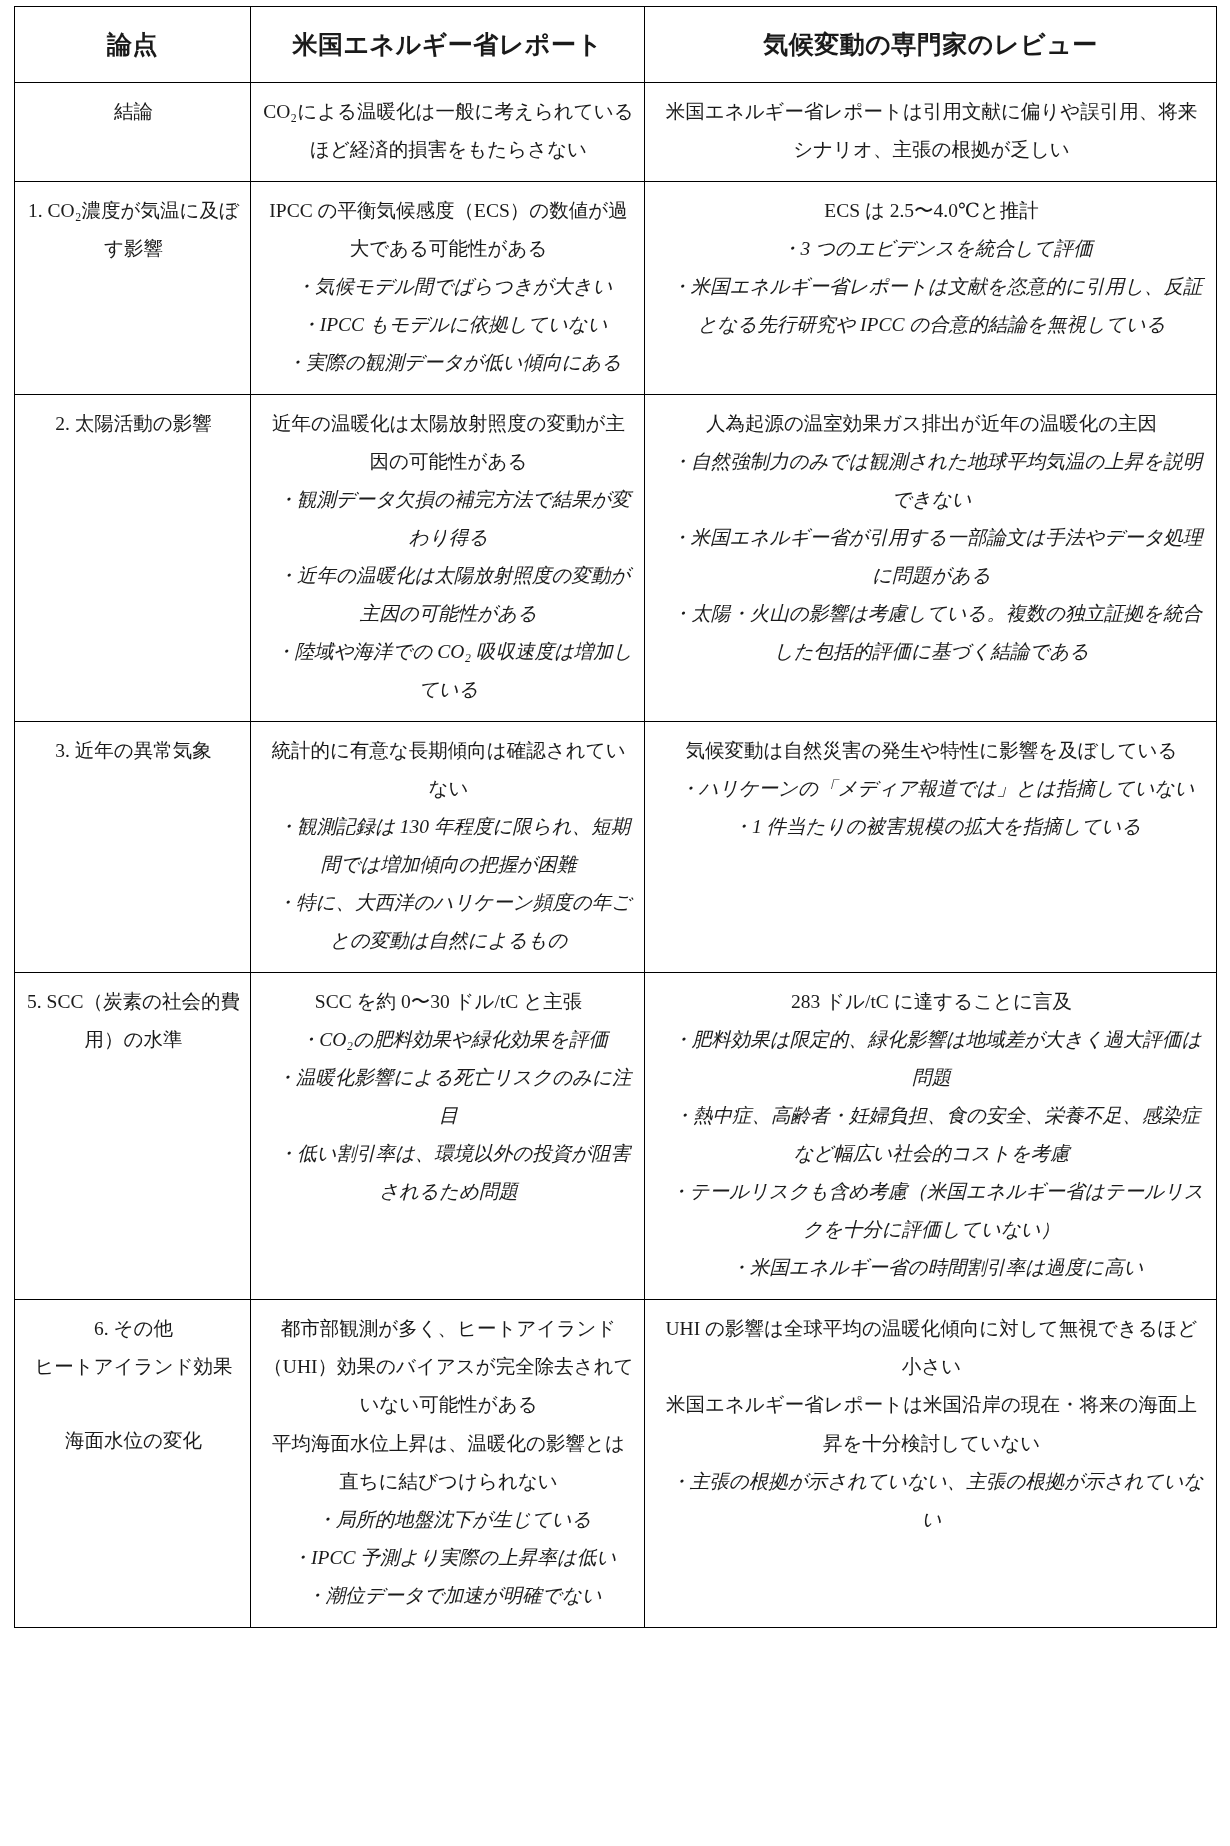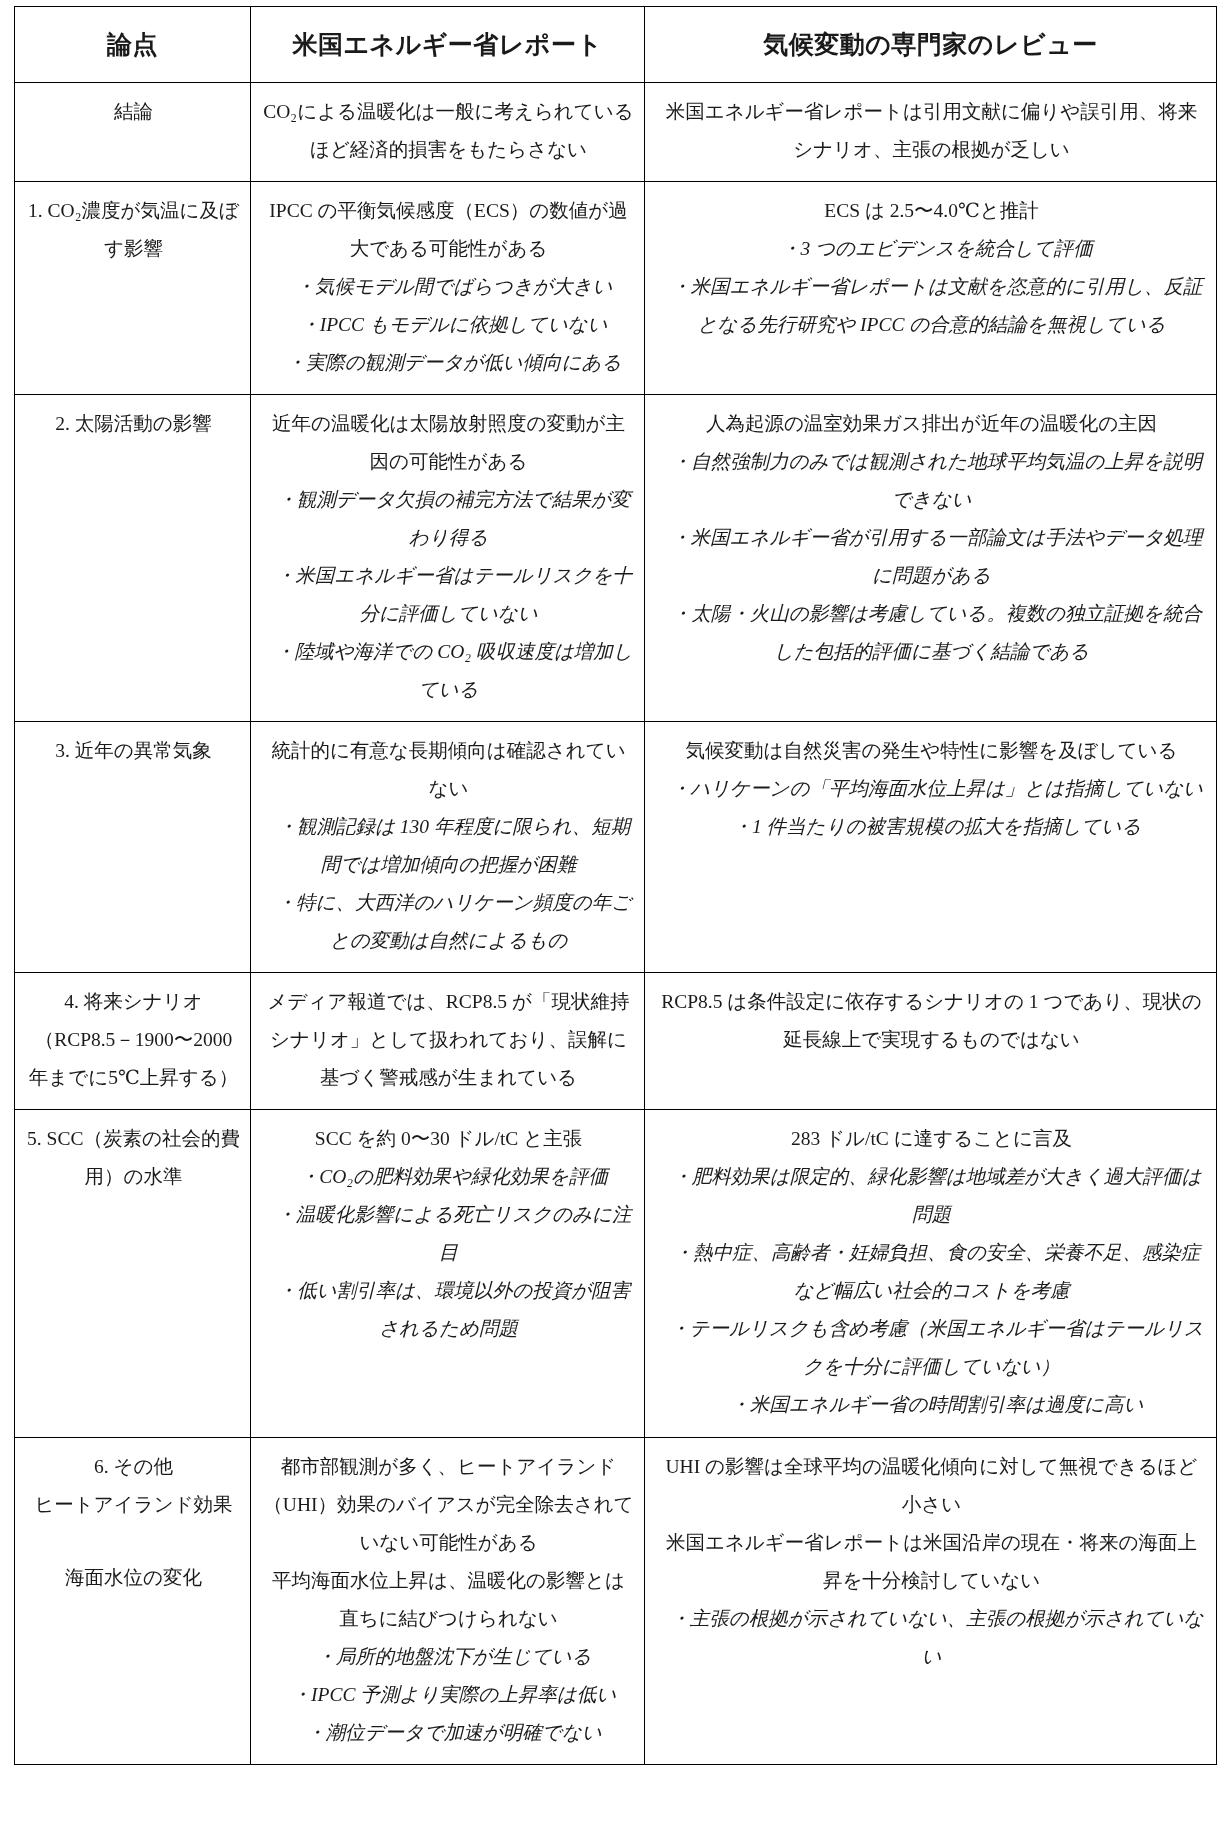--- a/index.html
+++ b/index.html
@@ -123,21 +123,21 @@
           </td>
         </tr>
         <tr>
           <td class="issue-cell">
             <span class="issue-line">2. 太陽活動の影響</span>
           </td>
           <td>
             <span class="cell-lines">
               <span class="line lead">近年の温暖化は太陽放射照度の変動が主因の可能性がある</span>
               <span class="line bullet">・観測データ欠損の補完方法で結果が変わり得る</span>
-              <span class="line bullet">・米国エネルギー省はテールリスクを十分に評価していない</span>
+              <span class="line bullet">・近年の温暖化は太陽放射照度の変動が主因の可能性がある</span>
               <span class="line bullet">・陸域や海洋での CO₂ 吸収速度は増加している</span>
             </span>
           </td>
           <td>
             <span class="cell-lines">
               <span class="line lead">人為起源の温室効果ガス排出が近年の温暖化の主因</span>
               <span class="line bullet">・自然強制力のみでは観測された地球平均気温の上昇を説明できない</span>
               <span class="line bullet">・米国エネルギー省が引用する一部論文は手法やデータ処理に問題がある</span>
               <span class="line bullet">・太陽・火山の影響は考慮している。複数の独立証拠を統合した包括的評価に基づく結論である</span>
             </span>
@@ -150,37 +150,22 @@
           <td>
             <span class="cell-lines">
               <span class="line lead">統計的に有意な長期傾向は確認されていない</span>
               <span class="line bullet">・観測記録は 130 年程度に限られ、短期間では増加傾向の把握が困難</span>
               <span class="line bullet">・特に、大西洋のハリケーン頻度の年ごとの変動は自然によるもの</span>
             </span>
           </td>
           <td>
             <span class="cell-lines">
               <span class="line lead">気候変動は自然災害の発生や特性に影響を及ぼしている</span>
-              <span class="line bullet">・ハリケーンの「平均海面水位上昇は」とは指摘していない</span>
+              <span class="line bullet">・ハリケーンの「メディア報道では」とは指摘していない</span>
               <span class="line bullet">・1 件当たりの被害規模の拡大を指摘している</span>
-            </span>
-          </td>
-        </tr>
-        <tr>
-          <td class="issue-cell">
-            <span class="issue-line">4. 将来シナリオ（RCP8.5－1900〜2000 年までに5℃上昇する）</span>
-          </td>
-          <td>
-            <span class="cell-lines">
-              <span class="line lead">メディア報道では、RCP8.5 が「現状維持シナリオ」として扱われており、誤解に基づく警戒感が生まれている</span>
-            </span>
-          </td>
-          <td>
-            <span class="cell-lines">
-              <span class="line lead">RCP8.5 は条件設定に依存するシナリオの 1 つであり、現状の延長線上で実現するものではない</span>
             </span>
           </td>
         </tr>
         <tr>
           <td class="issue-cell">
             <span class="issue-line">5. SCC（炭素の社会的費用）の水準</span>
           </td>
           <td>
             <span class="cell-lines">
               <span class="line lead">SCC を約 0〜30 ドル/tC と主張</span>

